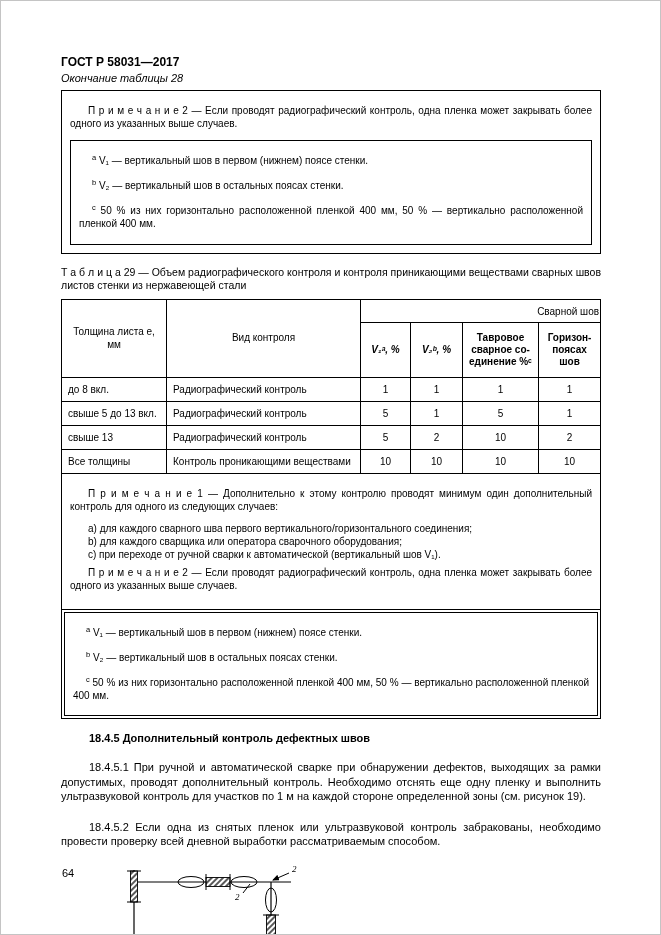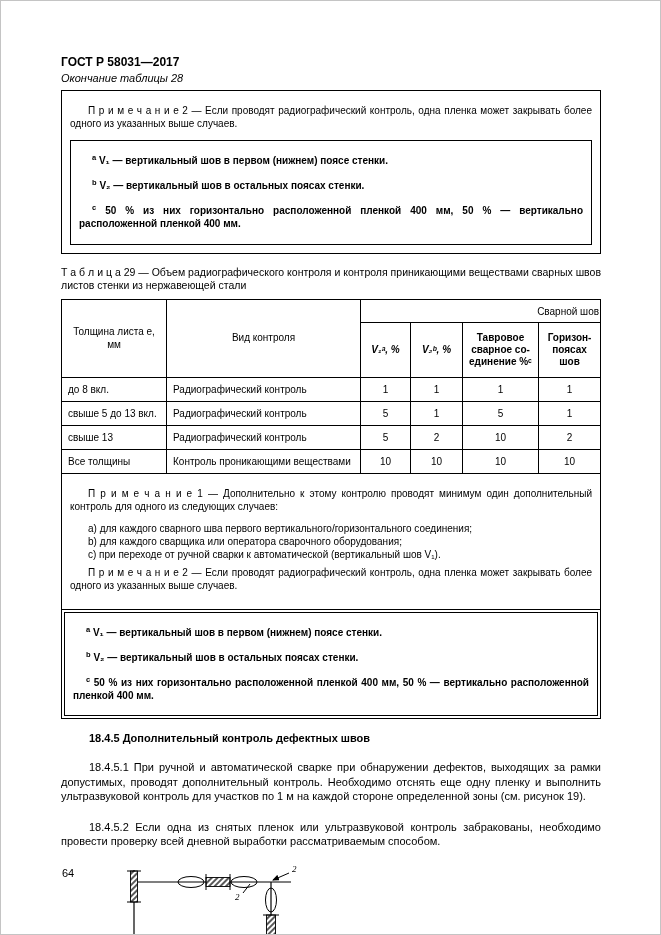--- a/index.html
+++ b/index.html
@@ -4,21 +4,21 @@
 <style>
   html,body{margin:0;padding:0;background:#ffffff;}
   body{font-family:"Liberation Sans","DejaVu Sans",sans-serif;color:#000;}
   .page{position:relative;width:661px;height:935px;box-sizing:border-box;
         background:#fff;border:1px solid #c4c4c4;padding:54px 59px 16px 60px;overflow:hidden;}
   .doc-header{font-weight:bold;font-size:12px;}
   .continuation{font-style:italic;font-size:11px;margin-top:3px;}
 
   .note-box{border:1px solid #000;margin-top:6px;padding:4px 8px 5px;font-size:10px;line-height:1.27;}
   .note-para{text-indent:18px;text-align:justify;}
-  .fn-box{border:1px solid #000;padding:2px 8px 3px;margin:4px 0 3px;font-weight:bold;}
+  .fn-box{border:1px solid #000;padding:2px 8px 3px;margin:4px 0 3px;}
   .fn{text-indent:13px;text-align:justify;line-height:1.26;}
   sup{font-size:7.5px;}
 
   .table-title{font-size:10.5px;line-height:1.3;margin-top:12px;text-align:justify;}
   table.t29{width:100%;border-collapse:collapse;table-layout:fixed;margin-top:6px;}
   .t29 th,.t29 td{border:1px solid #000;font-size:10px;font-weight:normal;vertical-align:middle;}
   .t29 th.group{height:20px;text-align:right;}
   .t29 th.sub{height:50px;text-align:center;padding:2px;line-height:1.2;font-weight:bold;}
   .t29 th.vcell{font-style:italic;font-weight:bold;}
   .t29 th.side{text-align:center;padding:2px 4px;line-height:1.25;}

